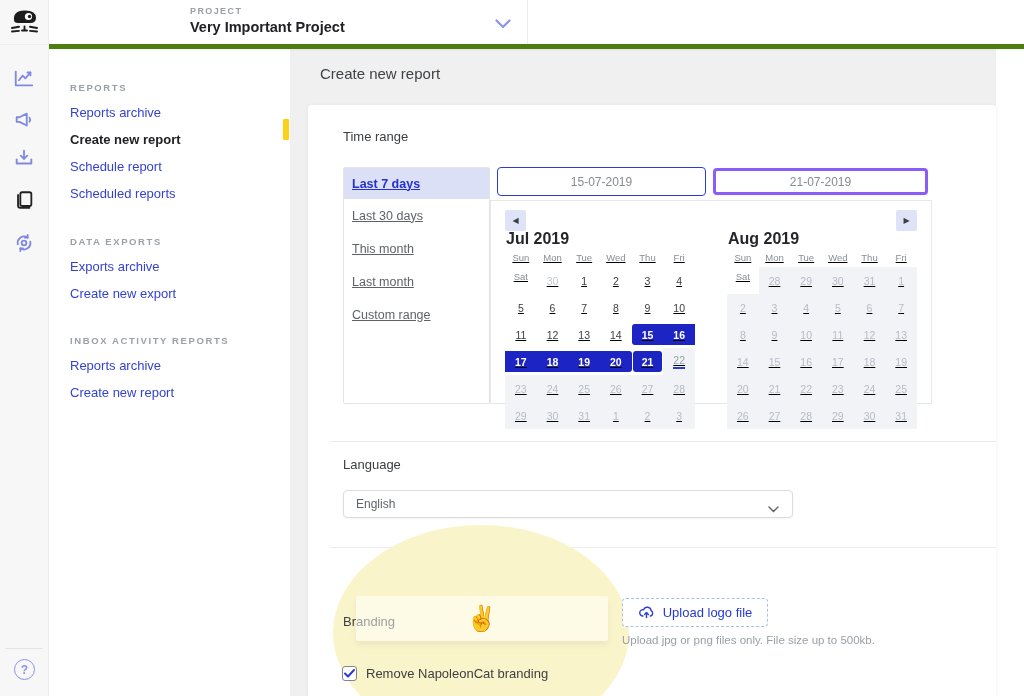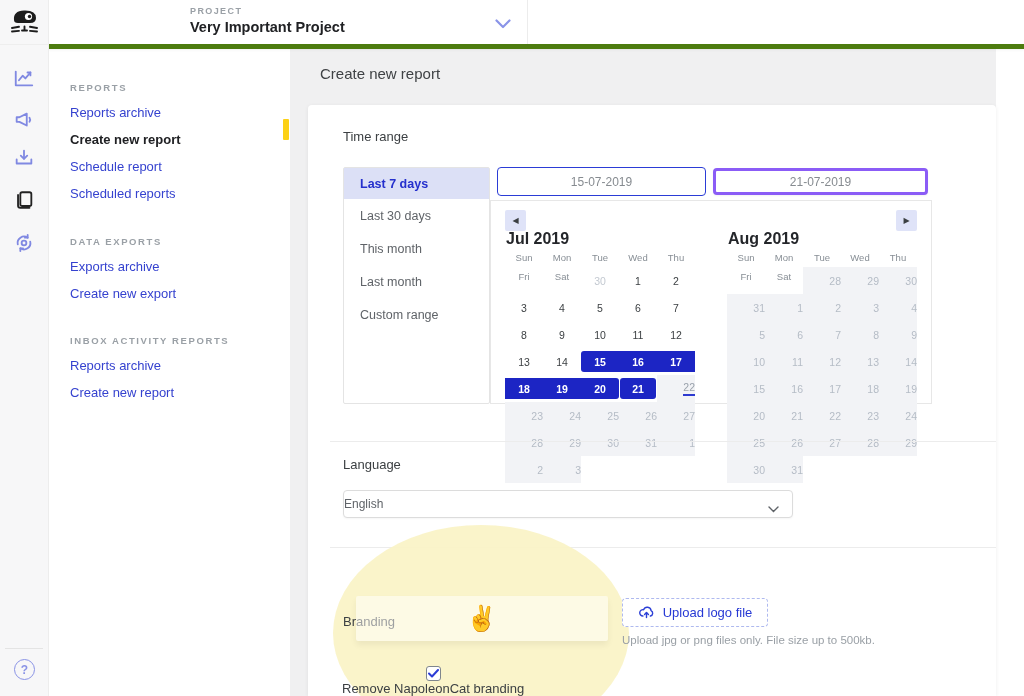--- a/index.html
+++ b/index.html
@@ -32,59 +32,59 @@
   
   .main{position:absolute;left:290px;top:44px;right:0;bottom:0;background:#fff;}
   .main-gray{position:absolute;left:0;top:0;width:706px;height:652px;background:#f0f0f1;}
   .page-title{position:absolute;left:30px;top:21px;font-size:15px;color:#3f4245;}
 
   .card{position:absolute;left:18px;top:61px;width:688px;height:591px;background:#fff;border-radius:4px 4px 0 0;box-shadow:0 1px 4px rgba(0,0,0,.07);overflow:hidden;}
   .sec-label{position:absolute;font-size:13px;color:#3c4043;}
 
   
   .tabs-box{position:absolute;left:35px;top:62px;width:147px;height:237px;border:1px solid #e4e4e4;border-radius:2px;box-sizing:border-box;background:#fff;}
-  .tab{height:33px;display:flex;align-items:center;padding-left:16px;font-size:12.5px;color:#5f6368;cursor:pointer;}
+  .tab{height:33px;display:flex;align-items:center;padding-left:8px;font-size:12.5px;color:#5f6368;cursor:pointer;text-decoration:underline;}
   .tab.selected{background:#dce0f6;color:#2530cd;font-weight:bold;height:31px;}
 
   
   .date-input{position:absolute;display:flex;align-items:center;justify-content:center;font-size:12px;color:#868b90;background:#fff;border-radius:4px;box-sizing:border-box;cursor:text;}
   .date-from{left:189px;top:62px;width:209px;height:29px;border:1.6px solid #2b3cd6;}
   .date-to{left:405px;top:63px;width:215px;height:27px;border:3px solid #8b5cf6;box-shadow:0 1px 2px rgba(0,0,0,.05);}
 
   
   .cal-panel{position:absolute;left:182px;top:95px;width:442px;height:204px;border:1px solid #e7e7e7;box-sizing:border-box;background:#fff;}
   .cal-nav{position:absolute;top:9px;width:21px;height:21px;background:#dfe3f8;border-radius:2px;display:flex;align-items:center;justify-content:center;font-size:8px;color:#3c4043;cursor:pointer;}
   .cal-prev{left:14px;} .cal-next{right:14px;}
   .month-label{position:absolute;top:29px;font-size:16px;font-weight:bold;color:#24262a;}
   .ml-1{left:15px;} .ml-2{left:237px;}
-  .cal-grid{position:absolute;top:47px;width:190px;display:grid;grid-template-columns:repeat(5,1fr);}
+  .cal-grid{position:absolute;top:47px;width:190px;display:grid;grid-template-columns:repeat(6,1fr);text-decoration:underline;}
   .cg-1{left:14px;} .cg-2{left:236px;}
   .cal-head-cell{height:19px;display:flex;align-items:center;justify-content:center;font-size:9.5px;color:#878e95;}
   .cal-cell{height:27px;display:flex;align-items:center;justify-content:center;font-size:10.5px;color:#3c4043;cursor:pointer;}
   .cal-cell.muted{color:#c3c9d1;cursor:default;}
-  .cal-cell.disabled,.cal-cell.today-disabled{background:#f2f3f6;color:#b5bcc6;cursor:default;justify-content:flex-end;}
+  .cal-cell.disabled,.cal-cell.today-disabled{background:#f2f3f6;color:#b5bcc6;cursor:default;}
   .cal-cell.today-disabled .num{color:#99a1ab;border-bottom:2px solid #2d3ad0;padding-bottom:1px;}
   .pill{width:100%;height:21px;background:#1c25c4;color:#fff;display:flex;align-items:center;justify-content:center;font-weight:bold;}
   .sel-start .pill{border-radius:3px 0 0 3px;} .sel-end .pill{border-radius:0 3px 3px 0;}
   .sel-single .pill{border-radius:3px;width:calc(100% - 2px);}
 
   .divider{position:absolute;left:22px;right:0;border-top:1px solid #ececec;}
   .div-1{top:336px;} .div-2{top:442px;}
 
   
-  .select{position:absolute;left:35px;top:385px;width:450px;height:28px;border:1px solid #dcdcdc;border-radius:4px;box-sizing:border-box;background:#fff;display:flex;align-items:center;padding-left:0;font-size:12px;color:#5f6368;box-shadow:0 1px 2px rgba(0,0,0,.04);cursor:pointer;}
+  .select{position:absolute;left:35px;top:385px;width:450px;height:28px;border:1px solid #dcdcdc;border-radius:4px;box-sizing:border-box;background:#fff;display:flex;align-items:center;padding-left:12px;font-size:12px;color:#5f6368;box-shadow:0 1px 2px rgba(0,0,0,.04);cursor:pointer;}
   .select-chevron{position:absolute;right:13px;top:11px;}
 
   
   .blob{position:absolute;left:25px;top:420px;width:296px;height:216px;border-radius:50%;background:rgba(250,243,199,.95);}
   .logo-preview{position:absolute;left:48px;top:491px;width:252px;height:45px;background:rgba(255,255,255,.5);border-radius:2px;box-shadow:0 4px 6px rgba(0,0,0,.06);display:flex;align-items:center;justify-content:center;}
   .logo-emoji{font-size:25px;color:#bc8436;line-height:1;}
   .upload-btn{position:absolute;left:314px;top:493px;width:146px;height:29px;border:1px dashed #aeb9ef;border-radius:4px;box-sizing:border-box;background:#fff;display:flex;align-items:center;justify-content:center;gap:8px;font-size:13px;color:#2638d4;cursor:pointer;}
   .upload-hint{position:absolute;left:314px;top:529px;font-size:11.5px;color:#9aa0a6;}
-  .checkbox-row{position:absolute;left:34px;top:561px;display:flex;align-items:center;cursor:pointer;flex-direction:column;}
+  .checkbox-row{position:absolute;left:34px;top:561px;display:flex;align-items:center;gap:9px;cursor:pointer;}
   .checkbox{width:15px;height:15px;border:1px solid #7f868d;border-radius:3px;background:#fff;display:flex;align-items:center;justify-content:center;box-sizing:border-box;}
   .checkbox-label{font-size:13px;color:#3c4043;}
 </style>
 </head>
 <body>
 
 <div class="app">
 
   <div class="topbar">
     <div class="project">

